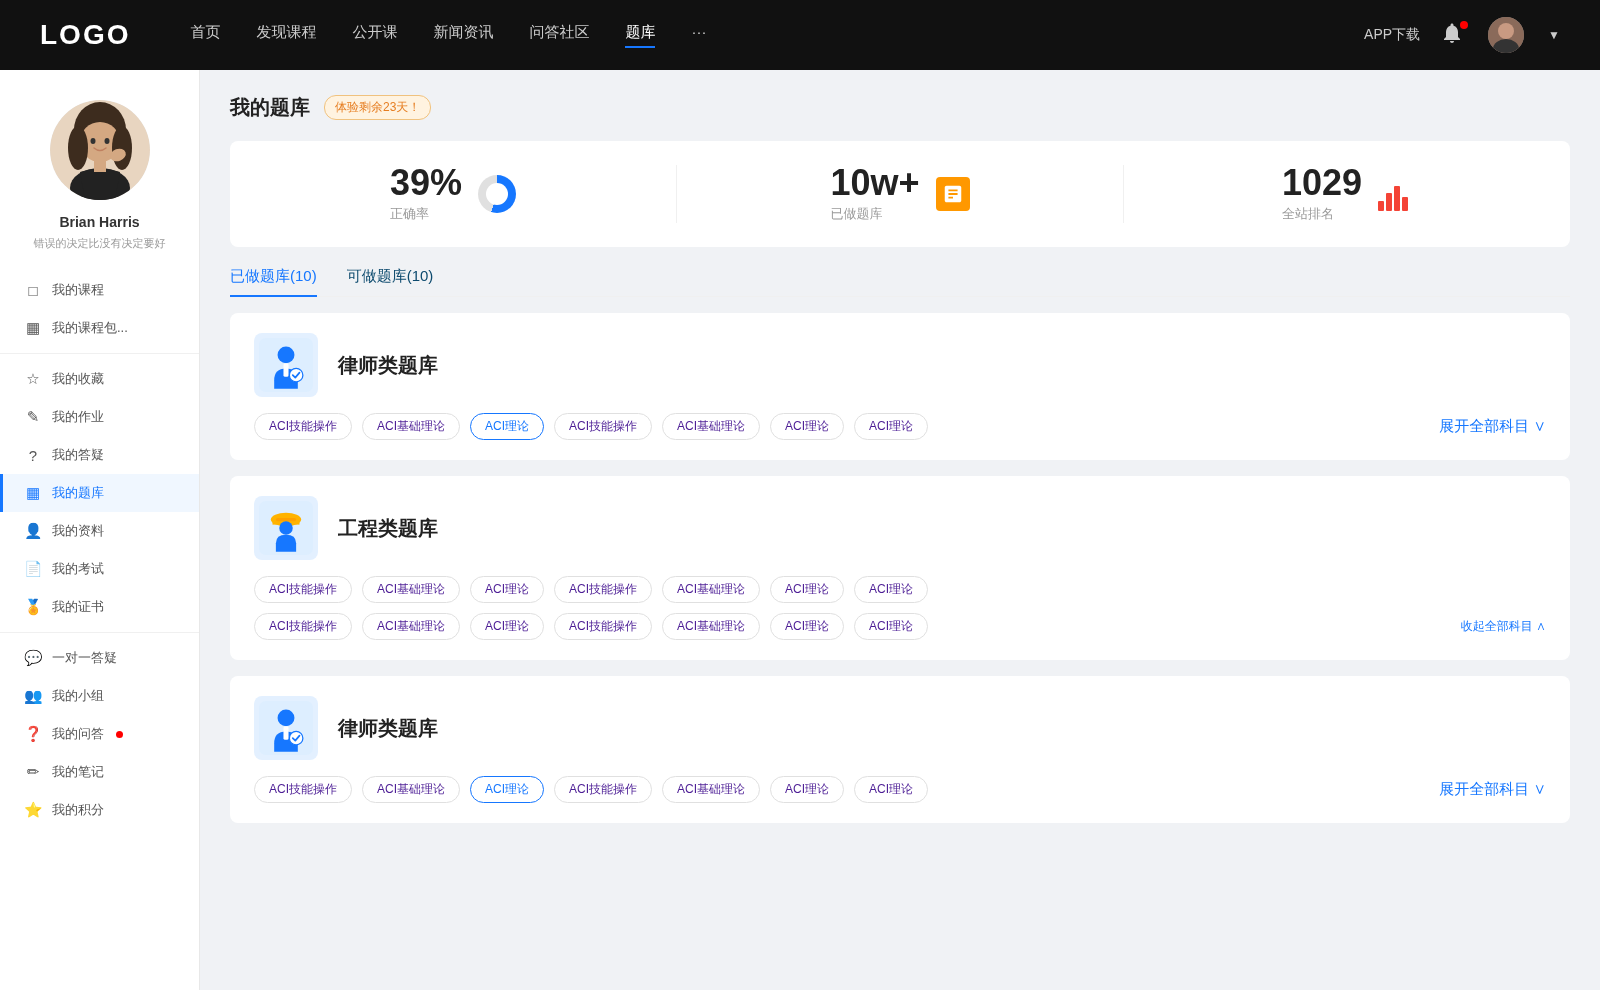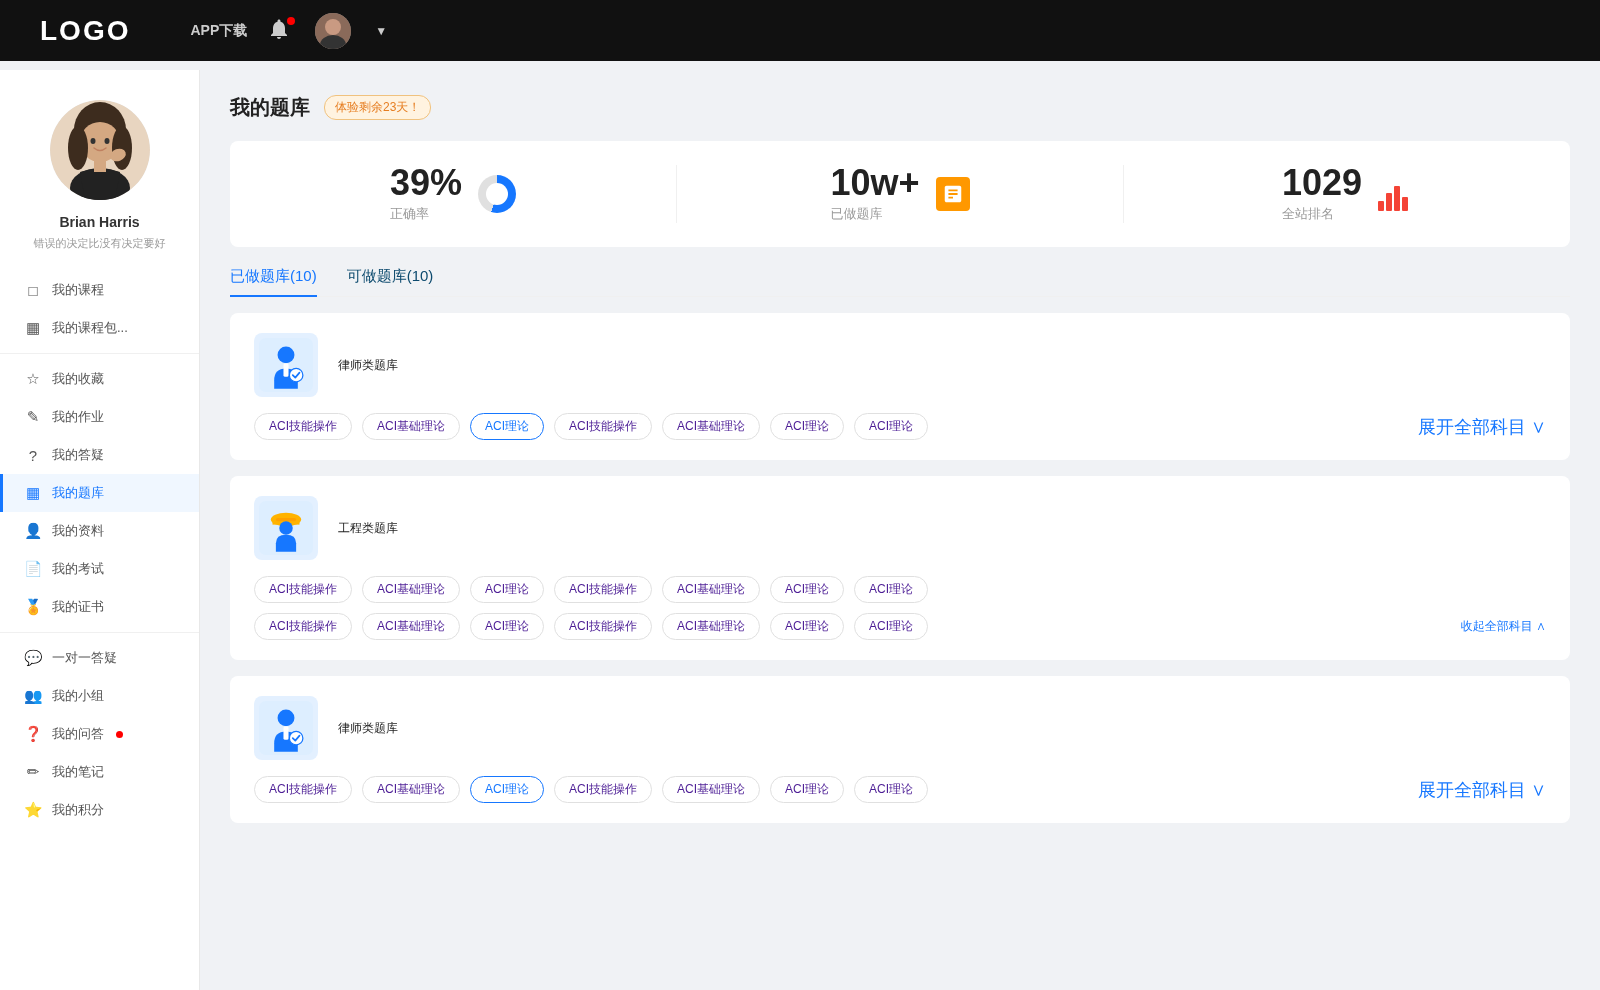--- a/index.html
+++ b/index.html
@@ -1,21 +1,21 @@
 <!DOCTYPE html>
 <html><head>
   <meta charset="utf-8">
   <style>
     * { box-sizing: border-box; margin: 0; padding: 0; }
     body { font-family: 'PingFang SC', 'Microsoft YaHei', sans-serif; background: #f0f2f5; min-height: 990px; }
 
     
     .navbar {
       background: #111;
-      height: 61px;
+      height: 70px;
       display: flex;
       align-items: center;
       padding: 12px 40px;
       position: fixed;
       top: 0; left: 0; right: 0;
       z-index: 100;
     }
     .navbar-logo {
       color: white;
       font-size: 28px;
@@ -35,21 +35,20 @@
       padding-bottom: 4px;
     }
     .navbar-nav-item.active {
       color: white;
       border-bottom: 2px solid #1677ff;
     }
     .navbar-right {
       display: flex;
       align-items: center;
       gap: 20px;
-      font-weight: bold;
     }
     .navbar-app-download {
       color: #ccc;
       font-size: 14px;
       cursor: pointer;
     }
     .navbar-bell {
       width: 28px; height: 28px;
       position: relative;
       cursor: pointer;
@@ -267,21 +266,21 @@
       gap: 20px;
       margin-bottom: 16px;
     }
     .qbank-avatar {
       width: 64px; height: 64px;
       border-radius: 8px;
       background: #e3f0ff;
       display: flex; align-items: center; justify-content: center;
       flex-shrink: 0;
     }
-    .qbank-title { font-size: 12px; font-weight: 400; color: #222; }
+    .qbank-title { font-size: 20px; font-weight: 700; color: #222; }
     .qbank-tags {
       display: flex;
       flex-wrap: wrap;
       gap: 10px;
       align-items: center;
     }
     .qbank-tag {
       padding: 4px 14px;
       border: 1px solid #e0e0e0;
       border-radius: 16px;
@@ -290,38 +289,47 @@
       cursor: pointer;
       background: white;
     }
     .qbank-tag.active {
       border-color: #1677ff;
       color: #1677ff;
       background: white;
     }
     .qbank-expand {
       margin-left: auto;
-      font-size: 18px;
+      font-size: 15px;
       color: #1677ff;
       cursor: pointer;
       white-space: nowrap;
     }
     .qbank-tags-row {
       display: flex;
       flex-wrap: wrap;
       gap: 10px;
       align-items: center;
     }
     .qbank-collapse { font-size: 12px; color: #1677ff; cursor: pointer; white-space: nowrap; margin-left: auto; }
   </style>
 </head>
 <body>
 
 <nav class="navbar">
   <div class="navbar-logo">LOGO</div>
+  <div class="navbar-nav">
+    <span class="navbar-nav-item">首页</span>
+    <span class="navbar-nav-item">发现课程</span>
+    <span class="navbar-nav-item">公开课</span>
+    <span class="navbar-nav-item">新闻资讯</span>
+    <span class="navbar-nav-item">问答社区</span>
+    <span class="navbar-nav-item active">题库</span>
+    <span class="navbar-nav-item">···</span>
+  </div>
   <div class="navbar-right">
     <span class="navbar-app-download">APP下载</span>
     <div class="navbar-bell">
       <svg viewBox="0 0 24 24" xmlns="http://www.w3.org/2000/svg">
           <path d="M12 22c1.1 0 2-.9 2-2h-4c0 1.1.9 2 2 2zm6-6v-5c0-3.07-1.64-5.64-4.5-6.32V4c0-.83-.67-1.5-1.5-1.5s-1.5.67-1.5 1.5v.68C7.63 5.36 6 7.92 6 11v5l-2 2v1h16v-1l-2-2z" fill="#ccc"></path>
         </svg>
       <div class="bell-dot"></div>
     </div>
     <div class="navbar-avatar">
       <svg viewBox="0 0 36 36" width="36" height="36">

